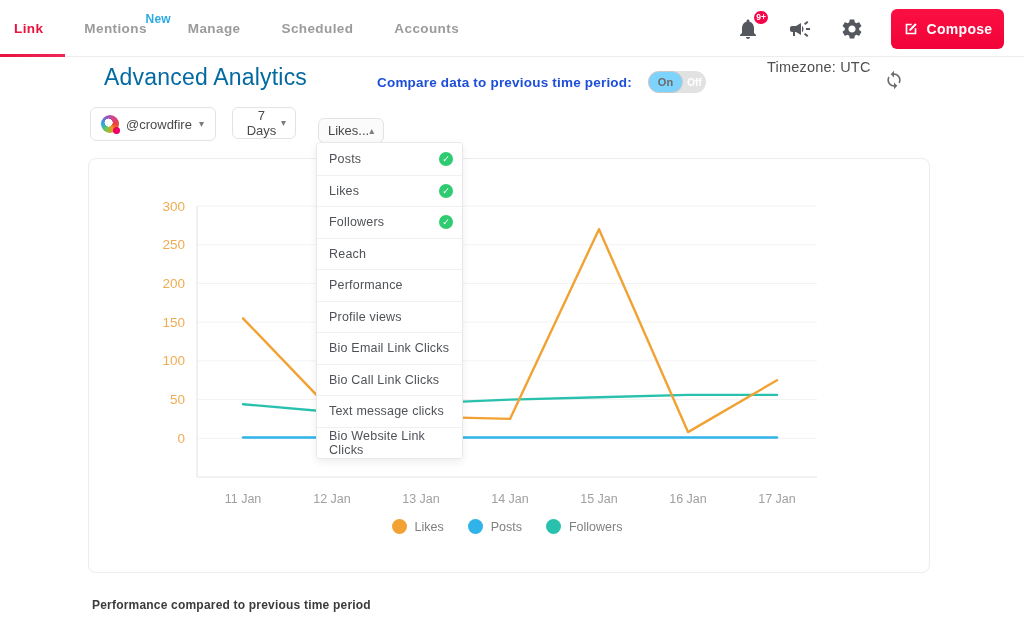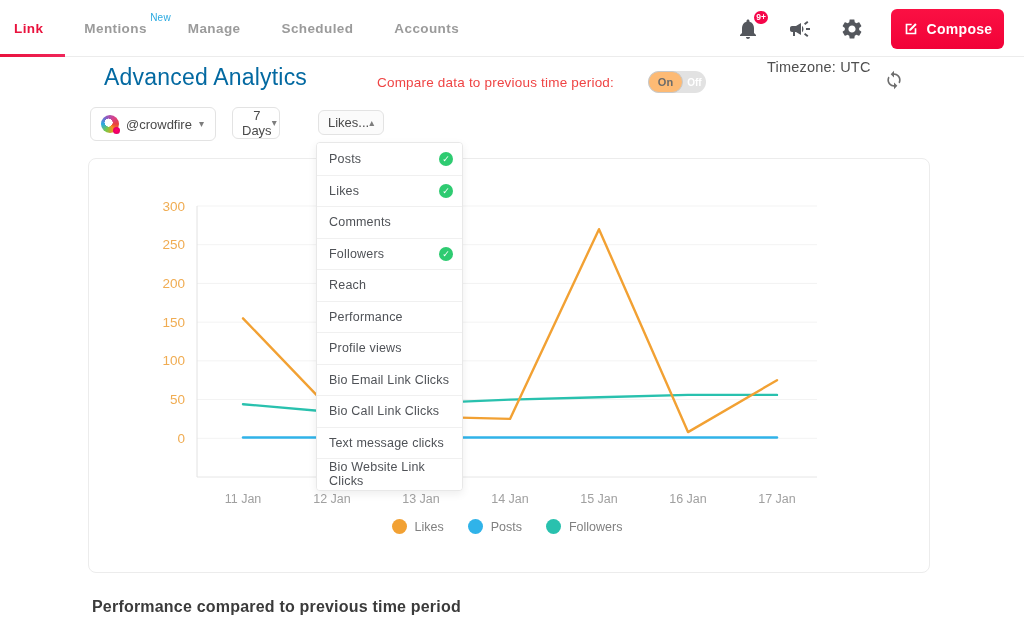--- a/index.html
+++ b/index.html
@@ -10,60 +10,60 @@
   
   header { position:absolute; left:0; top:0; width:1024px; height:57px; background:#fff;
            border-bottom:1px solid #ececec; }
   .nav-left { position:absolute; left:14px; top:0; height:56px; display:flex; align-items:center; }
   .nav-item { position:relative; display:inline-block; font-size:13.5px; letter-spacing:.4px;
               color:#9b9b9b; text-decoration:none; font-weight:bold; cursor:pointer; }
   .nav-item + .nav-item { margin-left:41px; }
   .nav-item.active { color:#e9123d; }
   .home-underline { position:absolute; left:0; bottom:-1px; width:65px; height:3px;
                     background:linear-gradient(90deg,#e9123d,#f0265a); }
-  .new-badge { position:absolute; top:-9px; right:-24px; font-size:10px; color:#2baae1;
-               font-weight:normal; letter-spacing:.2px; }
+  .new-badge { position:absolute; top:-9px; right:-24px; font-size:12px; color:#2baae1;
+               font-weight:bold; letter-spacing:.2px; }
   .nav-right { position:absolute; right:20px; top:0; height:57px; display:flex; align-items:center; }
   .icon-btn { position:relative; width:26px; height:26px; display:flex; align-items:center;
               justify-content:center; cursor:pointer; }
   .icon-btn + .icon-btn { margin-left:26px; }
   .icon-btn svg { fill:#54575d; }
   .notif-badge { position:absolute; top:-7px; right:-9px; min-width:17px; height:17px; padding:0 2px;
                  background:#f5064a; border:2px solid #fff; border-radius:9px; color:#fff;
                  font-size:8.5px; font-weight:bold; display:flex; align-items:center; justify-content:center; }
   .compose-btn { margin-left:26px; width:113px; height:40px; background:linear-gradient(180deg,#fb1043,#f10238);
                  border:none; border-radius:6px; color:#fff; font-size:14px; font-weight:bold;
                  letter-spacing:.3px; display:flex; align-items:center; justify-content:center;
                  gap:8px; cursor:pointer; font-family:inherit; }
   .compose-btn svg { fill:#fff; }
 
   
   .page-title { position:absolute; left:104px; top:64px; font-size:23px; font-weight:normal;
                 color:#0369a1; letter-spacing:.2px; }
-  .compare-label { position:absolute; left:377px; top:75px; font-size:13.5px; color:#ef4444;
-                   letter-spacing:.2px; }
+  .compare-label { position:absolute; left:377px; top:75px; font-size:13.5px; color:#1d4ed8;
+                   letter-spacing:.2px;font-weight:bold; }
   .toggle { position:absolute; left:648px; top:71px; width:58px; height:22px; background:#e2e2e2;
             border-radius:12px; display:flex; cursor:pointer; }
-  .toggle-on { width:35px; height:22px; background:#fdba74; border:1px solid #c9c9c9; border-radius:12px;
+  .toggle-on { width:35px; height:22px; background:#7dd3fc; border:1px solid #c9c9c9; border-radius:12px;
                font-size:11px; color:#6b6b6b; font-weight:bold; display:flex; align-items:center;
                justify-content:center; }
   .toggle-off { flex:1; font-size:10px; color:#fff; font-weight:bold; display:flex;
                 align-items:center; justify-content:center; }
   .timezone { position:absolute; left:767px; top:59px; font-size:14.5px; color:#4f4f4f;
               letter-spacing:.2px; }
   .refresh { position:absolute; left:884px; top:70px; width:22px; height:22px; cursor:pointer; }
   .refresh svg { fill:#6e6e6e; }
 
   
   .filter-btn { position:absolute; background:#fff; border:1px solid #e3e3e3; border-radius:6px;
                 display:flex; align-items:center; font-size:13px; color:#4a4a4a; cursor:pointer;
                 font-family:inherit; }
   .account-btn { left:90px; top:107px; width:126px; height:32px; padding:16px 10px; gap:7px; }
-  .range-btn { left:232px; top:107px; width:48px; height:32px; padding:0 9px; justify-content:space-between; }
-  .metric-btn { left:318px; top:110px; width:66px; height:25px; padding:0 9px;
+  .range-btn { left:232px; top:107px; width:64px; height:32px; padding:0 9px; justify-content:space-between; }
+  .metric-btn { left:318px; top:118px; width:66px; height:25px; padding:0 9px;
                 justify-content:space-between; background:#fbfbfb; }
   .caret { font-size:10px; color:#7d7d7d; line-height:1; }
   .cf-logo { width:18px; height:18px; border-radius:50%; position:relative;
              background:
                radial-gradient(circle at 42% 42%, #fff 0 27%, rgba(255,255,255,0) 28%),
                conic-gradient(from 210deg, #7ac943, #29abe2, #8a5cc4, #d9418c, #e8413c, #f7931e, #7ac943); }
   .cf-logo::after { content:""; position:absolute; right:-1px; bottom:-1px; width:7px; height:7px;
                     border-radius:50%; background:radial-gradient(circle,#f06 20%,#c06 100%); }
 
   
@@ -80,21 +80,21 @@
   .metric-menu { position:absolute; left:316px; top:142px; width:147px; background:#fff;
                  border:1px solid #e8e8e8; border-radius:4px; box-shadow:0 3px 9px rgba(0,0,0,.07);
                  z-index:10; overflow:hidden; }
   .menu-row { position:relative; height:31.5px; display:flex; align-items:center; padding-left:12px;
               font-size:12.5px; color:#4f5257; letter-spacing:.2px; cursor:pointer; background:#fff; }
   .menu-row + .menu-row { border-top:1px solid #f0f0f0; }
   .check { position:absolute; right:9px; top:50%; transform:translateY(-50%); width:14px; height:14px;
            border-radius:50%; background:#2ecb71; color:#fff; font-size:9px; display:flex;
            align-items:center; justify-content:center; }
 
-  .bottom-heading { position:absolute; left:92px; top:598px; font-size:16px; font-weight:bold;
+  .bottom-heading { position:absolute; left:92px; top:598px; font-size:12px; font-weight:bold;
                     color:#3b3b3b; letter-spacing:.2px; }
 </style>
 </head>
 <body>
 
 <div class="screen">
 
   <header>
     <nav class="nav-left">
       <a class="nav-item active">Link</a>
@@ -207,23 +207,20 @@
   <div class="metric-menu" id="metric-menu">
       <div class="menu-row">
         <span>Posts</span>
         <span class="check">✓</span>
       </div>
       <div class="menu-row">
         <span>Likes</span>
         <span class="check">✓</span>
       </div>
       <div class="menu-row">
-        <span>Comments</span>
-      </div>
-      <div class="menu-row">
         <span>Followers</span>
         <span class="check">✓</span>
       </div>
       <div class="menu-row">
         <span>Reach</span>
       </div>
       <div class="menu-row">
         <span>Performance</span>
       </div>
       <div class="menu-row">

